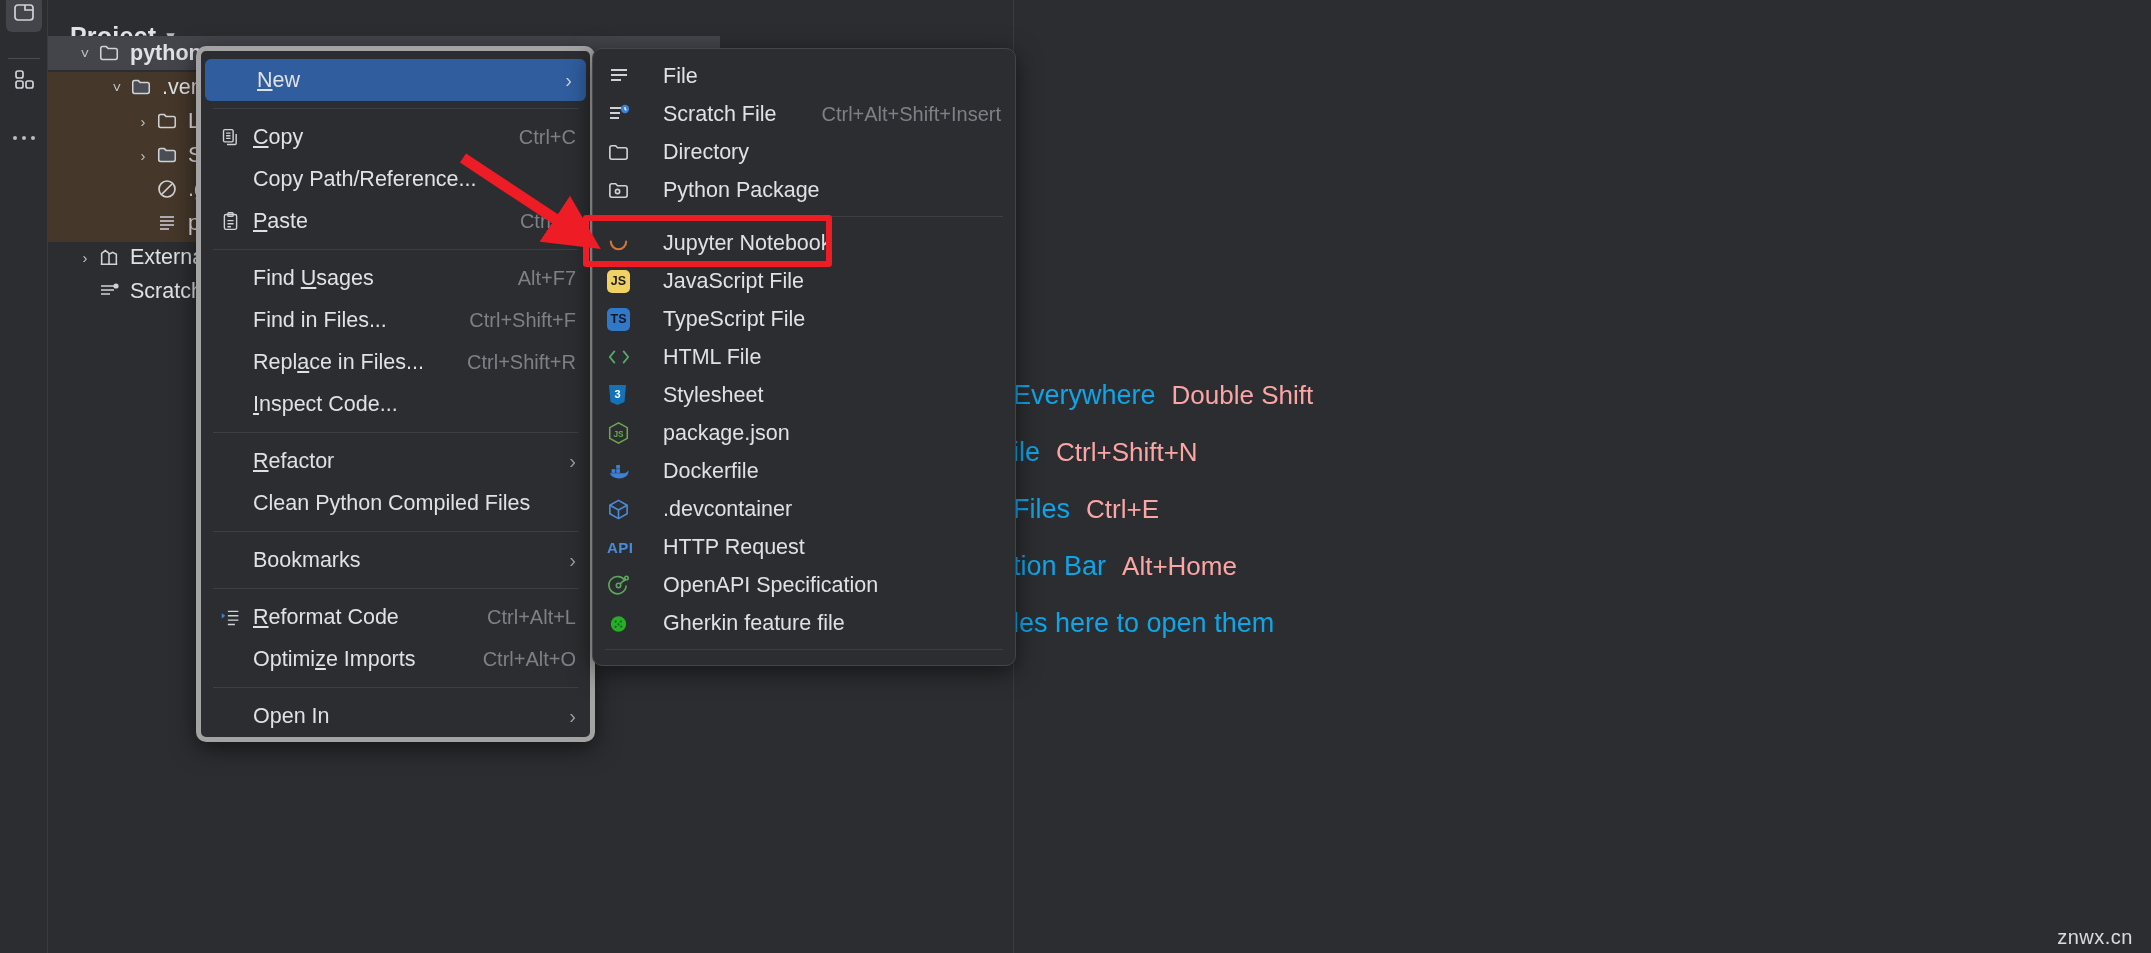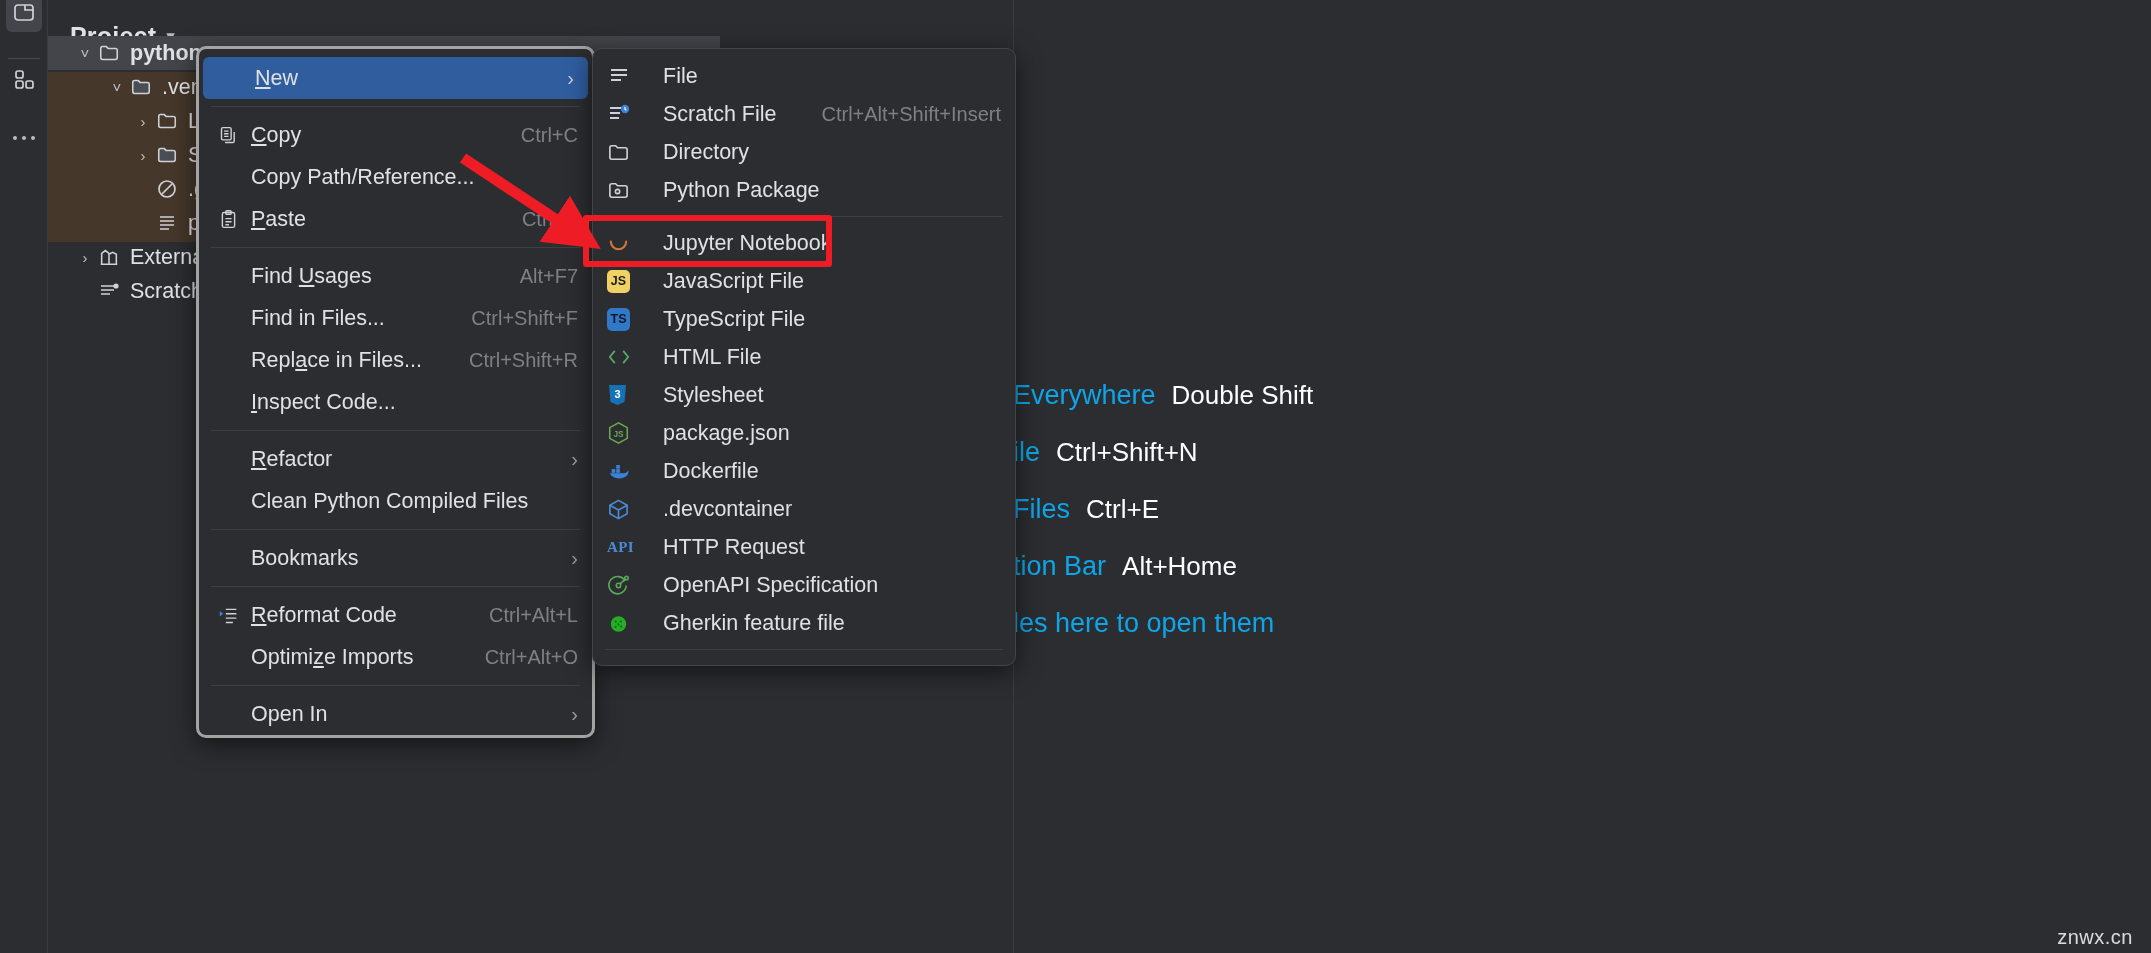--- a/index.html
+++ b/index.html
@@ -62,33 +62,33 @@
 
   
   .editor-hints {
     position: absolute; left: 1013px; top: 380px; width: 1138px;
     color: #dfe1e5;
   }
   .hint-line {
     display: flex; align-items: baseline; gap: 16px;
     font-size: 27px; height: 57px; color: #e3e5e9;
   }
-  .hint-key { color: #ffffff; font-size: 26px; }
+  .hint-key { color: #fca5a5; font-size: 26px; }
   .hint-plain { font-size: 27px; color: #0ea5e9; }
 
   .editor-divider {
     position: absolute; left: 1013px; top: 0px; width: 1px; height: 953px;
     background: #393b40;
   }
 
   
   .ctx-menu {
     position: absolute; left: 196px; top: 46px; width: 399px;
     background: #2b2d30;
-    border: 3px solid #a3a3a3;
+    border: 5px solid #a3a3a3;
     border-radius: 10px;
     padding: 8px 0 0 0;
     box-shadow: 0 6px 24px rgba(0,0,0,.55);
     z-index: 30;
   }
   .ctx-item {
     position: relative; height: 42px; display: flex; align-items: center;
     color: #dfe1e5; font-size: 21.5px; padding: 0 14px 0 14px;
     white-space: nowrap;
   }
@@ -524,21 +524,21 @@
         <svg width="23" height="23" viewBox="0 0 24 24" fill="none" stroke="#4a8bd8" stroke-width="1.7" stroke-linejoin="round">
           <path d="M12 2.5 21 7.5v9L12 21.5 3 16.5v-9z"></path>
           <path d="M3 7.5 12 12.5 21 7.5M12 12.5v9"></path>
         </svg>
       </span>
       <span>.devcontainer</span>
     </div>
 
     <div class="sub-item">
       <span class="sub-icon">
-        <span style="color:#4a8bd8;font-size:15px;font-weight:bold;letter-spacing:.4px;font-family:Liberation Serif, serif;">API</span>
+        <span style="color:#4a8bd8;font-size:15px;font-weight:bold;letter-spacing:.4px;">API</span>
       </span>
       <span>HTTP Request</span>
     </div>
 
     <div class="sub-item">
       <span class="sub-icon">
         <svg width="23" height="23" viewBox="0 0 24 24" fill="none" stroke="#5aa85a" stroke-width="1.7">
           <path d="M19 7.5A9 9 0 1 0 20 12"></path>
           <circle cx="12" cy="12" r="2.3"></circle>
           <path d="M13.6 10.4 L19.5 5"></path>

